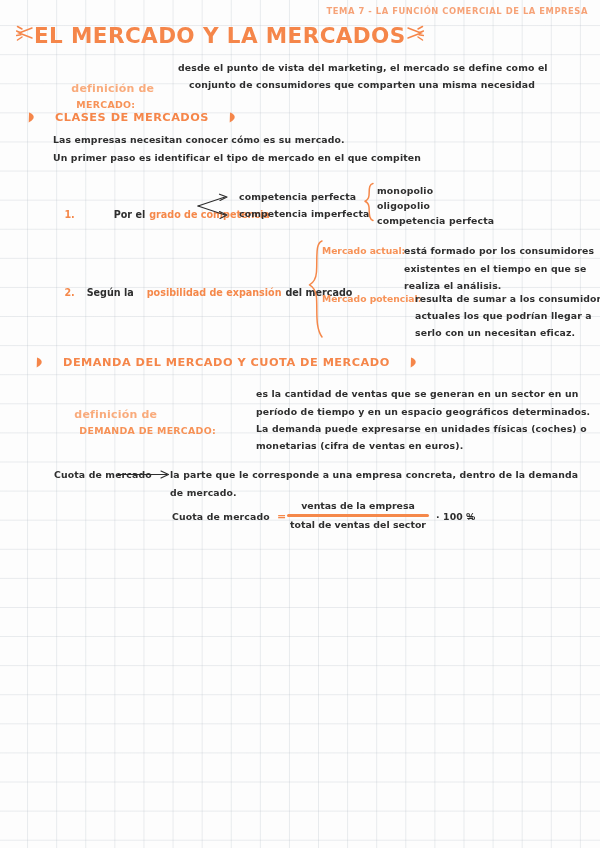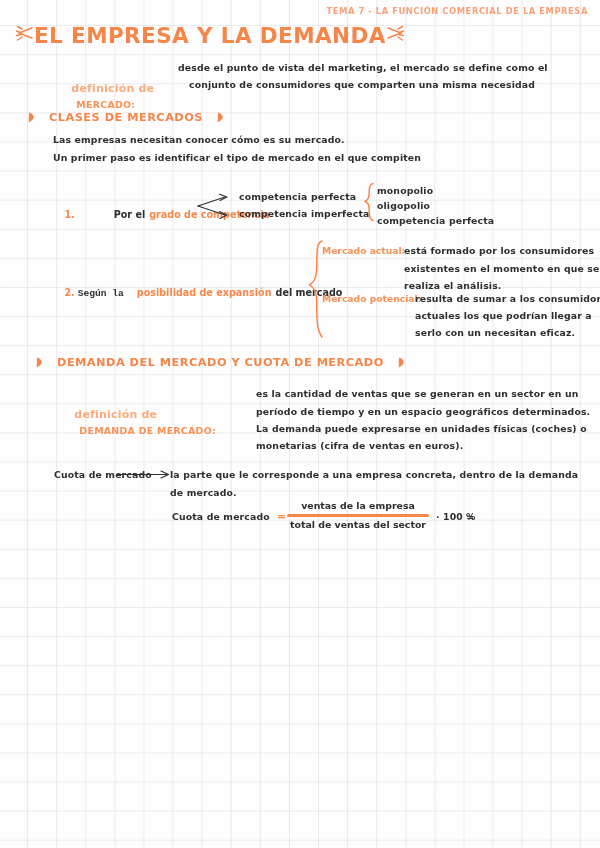--- a/index.html
+++ b/index.html
@@ -52,21 +52,21 @@
   .burst.right { margin-left: 1px; }
 
   
   .sec-head {
     font-size: 11.3px;
     letter-spacing: .5px;
     color: #f5864a;
     font-weight: 700;
     display: flex;
     align-items: center;
-    gap: 14px;
+    gap: 20px;
   }
   .flag { display: inline-block; width: 7px; height: 11px; flex: 0 0 auto; }
 
   
   .def-lbl  { font-size: 11px; color: #f9ab7c; font-weight: 700; letter-spacing: .2px;}
   .def-key  { font-size: 9.4px; color: #f79257; font-weight: 700; letter-spacing: .3px;}
 
   .num      { color: #f5884a; font-weight: 700; }
 
   
@@ -87,21 +87,21 @@
   <div class="title-wrap">
     <svg class="burst left" viewBox="0 0 17 26">
       <g stroke="#f5864a" stroke-width="1.5" stroke-linecap="round" fill="none">
         <path d="M16 5 L3 10 L16 15"></path>
         <path d="M1.5 3.5 L6 6"></path>
         <path d="M0.5 8 L5 9.6"></path>
         <path d="M0.5 12.5 L5 11.8"></path>
         <path d="M1.5 17 L6 14"></path>
       </g>
     </svg>
-    <span class="title-text">EL EMPRESA Y LA DEMANDA</span>
+    <span class="title-text">EL MERCADO Y LA MERCADOS</span>
     <svg class="burst right" viewBox="0 0 17 26">
       <g stroke="#f5864a" stroke-width="1.5" stroke-linecap="round" fill="none">
         <path d="M1 5 L14 10 L1 15"></path>
         <path d="M15.5 3.5 L11 6"></path>
         <path d="M16.5 8 L12 9.6"></path>
         <path d="M16.5 12.5 L12 11.8"></path>
         <path d="M15.5 17 L11 14"></path>
       </g>
     </svg>
   </div>
@@ -131,26 +131,26 @@
   </div>
 
   <div class="t body" style="top:192px; left:239px;">competencia perfecta</div>
   <div class="t body" style="top:209px; left:239px;">competencia imperfecta</div>
 
   <div class="t body" style="top:186px; left:377px;">monopolio</div>
   <div class="t body" style="top:201px; left:377px;">oligopolio</div>
   <div class="t body" style="top:216px; left:377px;">competencia perfecta</div>
 
   <div class="t" style="top:278px; left:51px; font-size:9.6px; font-weight:700;">
-    <span class="num">2.</span><span class="dark" style="margin-left:3px;font-family:Liberation Mono, monospace;">Según la</span><span class="org" style="margin-left:13px;">posibilidad de expansión</span><span class="dark" style="margin-left:4px;">del mercado</span>
+    <span class="num">2.</span><span class="dark" style="margin-left:12px;">Según la</span><span class="org" style="margin-left:13px;">posibilidad de expansión</span><span class="dark" style="margin-left:4px;">del mercado</span>
   </div>
 
   <div class="t" style="top:246px; left:322px; font-size:9.2px; font-weight:700; color:#f79257;">Mercado actual:</div>
   <div class="t body" style="top:246px; left:404px;">está formado por los consumidores</div>
-  <div class="t body" style="top:264px; left:404px;">existentes en el momento en que se</div>
+  <div class="t body" style="top:264px; left:404px;">existentes en el tiempo en que se</div>
   <div class="t body" style="top:281px; left:404px;">realiza el análisis.</div>
 
   <div class="t" style="top:294px; left:322px; font-size:9.2px; font-weight:700; color:#f79257;">Mercado potencial:</div>
   <div class="t body" style="top:294px; left:415px;">resulta de sumar a los consumidores</div>
   <div class="t body" style="top:311px; left:415px;">actuales los que podrían llegar a</div>
   <div class="t body" style="top:328px; left:415px;">serlo con un necesitan eficaz.</div>
 
   <div class="t sec-head" style="top:357px; left:36px;">
     <svg class="flag" viewBox="0 0 7 11">
       <path d="M1 0.6 C4.5 1.6, 6.6 4, 5.4 6.4 C4.4 8.4, 2 9.6, 0.7 10.4 Z" fill="#f5864a"></path>

